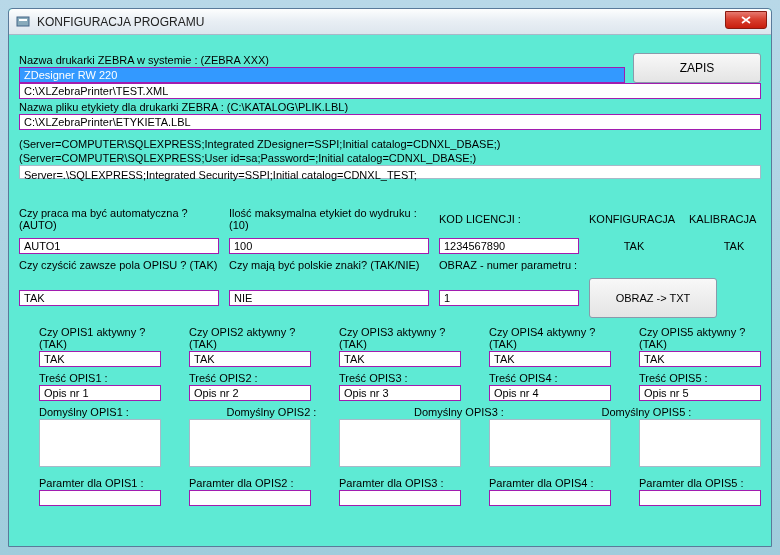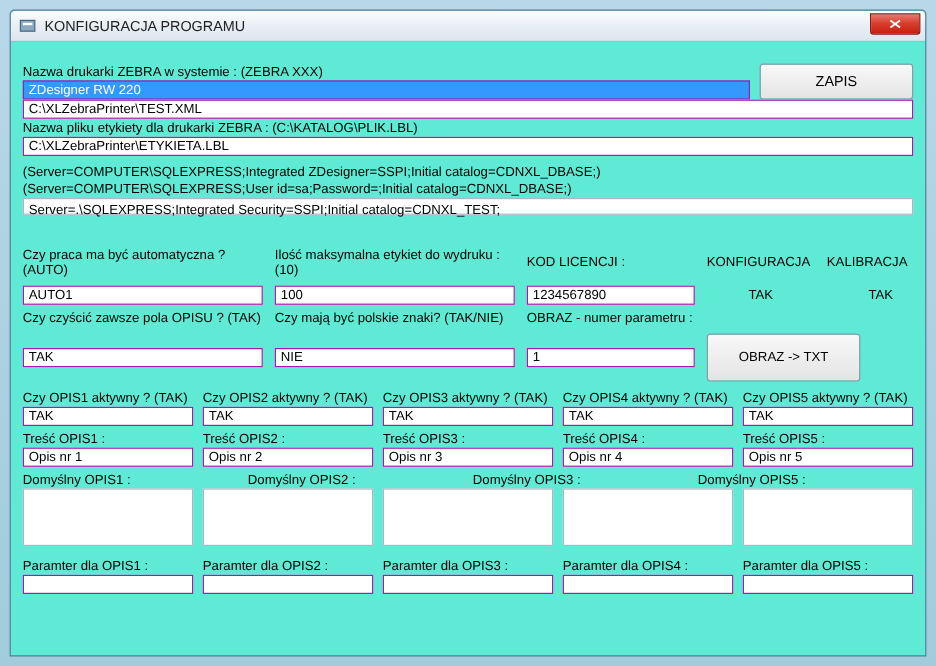--- a/index.html
+++ b/index.html
@@ -88,21 +88,21 @@
     background: #fff;
     height: 14px;
     padding: 3px 4px;
     font-size: 11px;
     margin-bottom: 20px;
   }
   .center-text { text-align: left; }
   .val-static { font-size: 11px; text-align: center; }
   .section-gap { height: 6px; }
   .row5 { display: flex; gap: 8px; }
-  .row5 .c5 { flex: 1; min-width: 0; }
+  .row5 .c5 { flex: 1; min-width: 0; margin-left: 20px; }
   textarea.def {
     border: 1px solid #a8b8c8;
     background: #fff;
     width: 100%;
     height: 48px;
     resize: none;
     font-family: inherit;
     font-size: 11px;
     padding: 2px 4px;
   }

